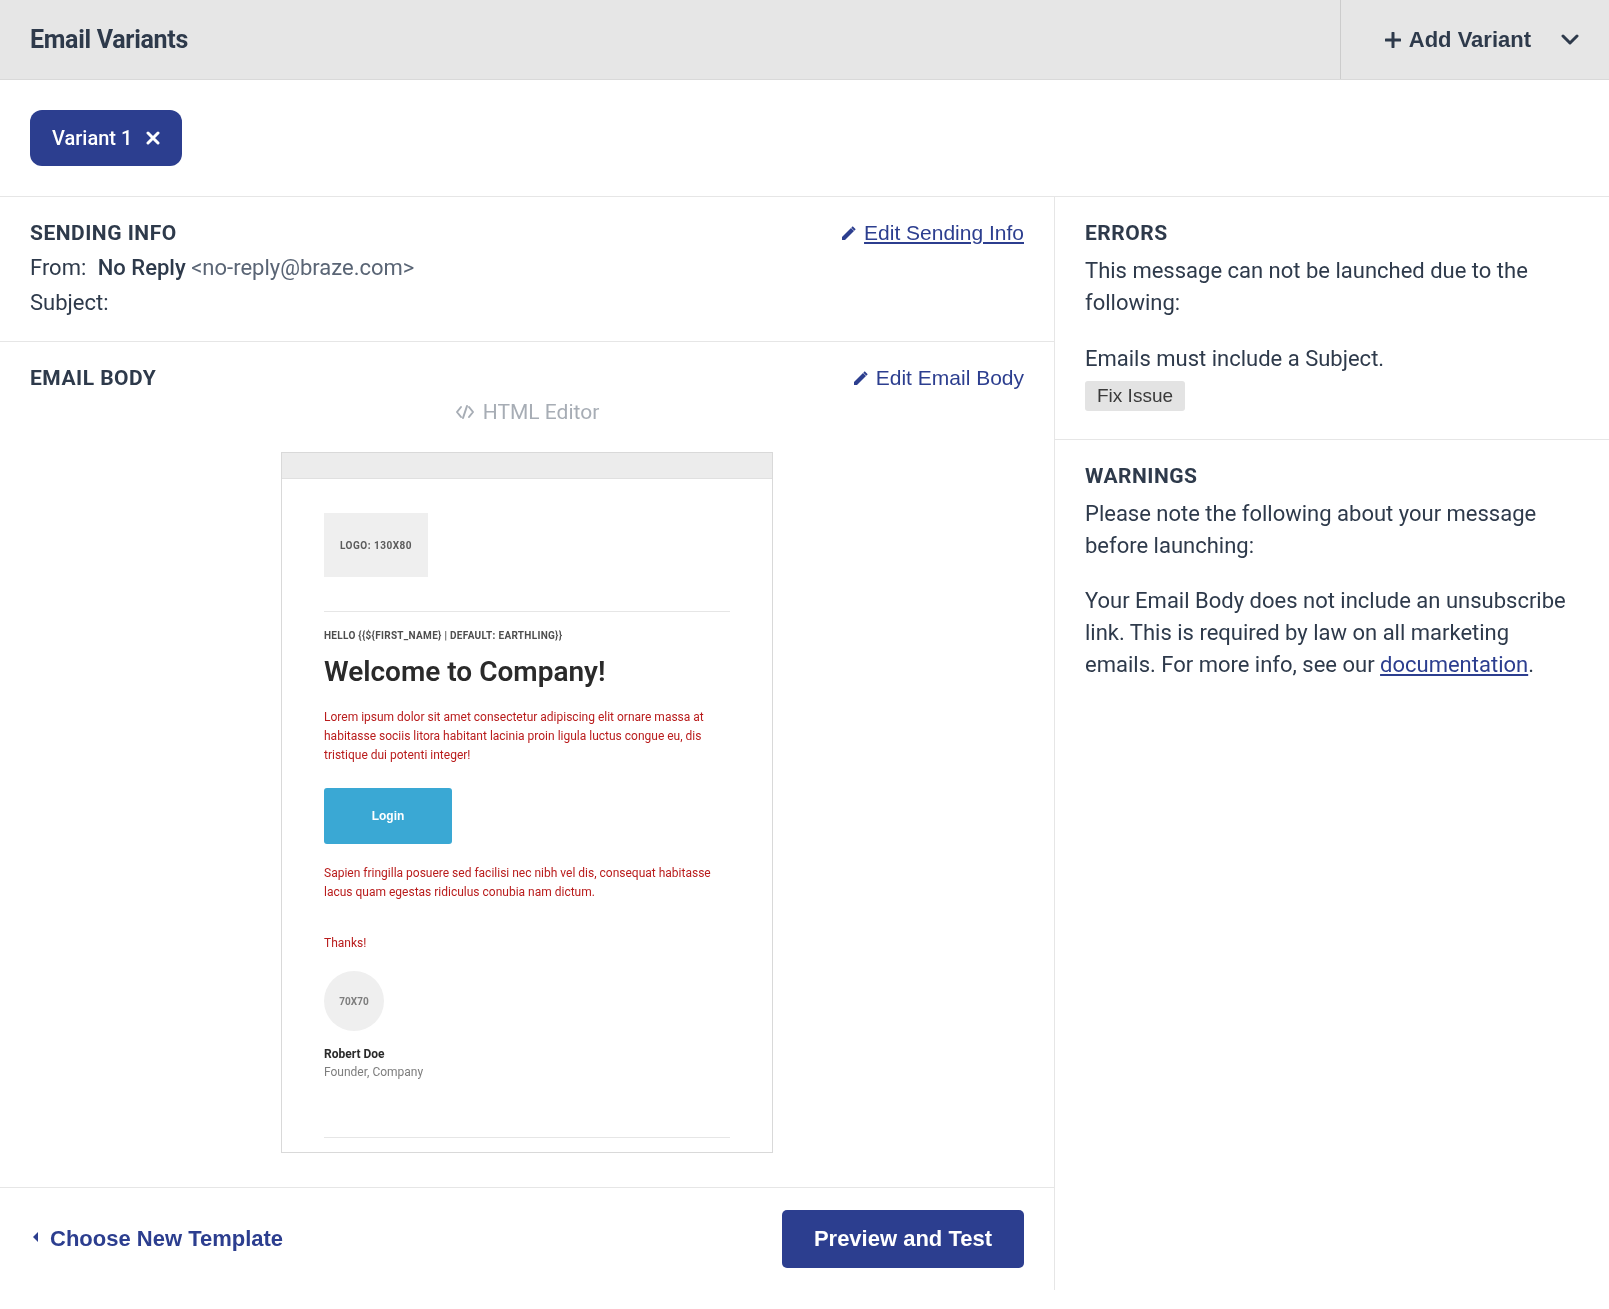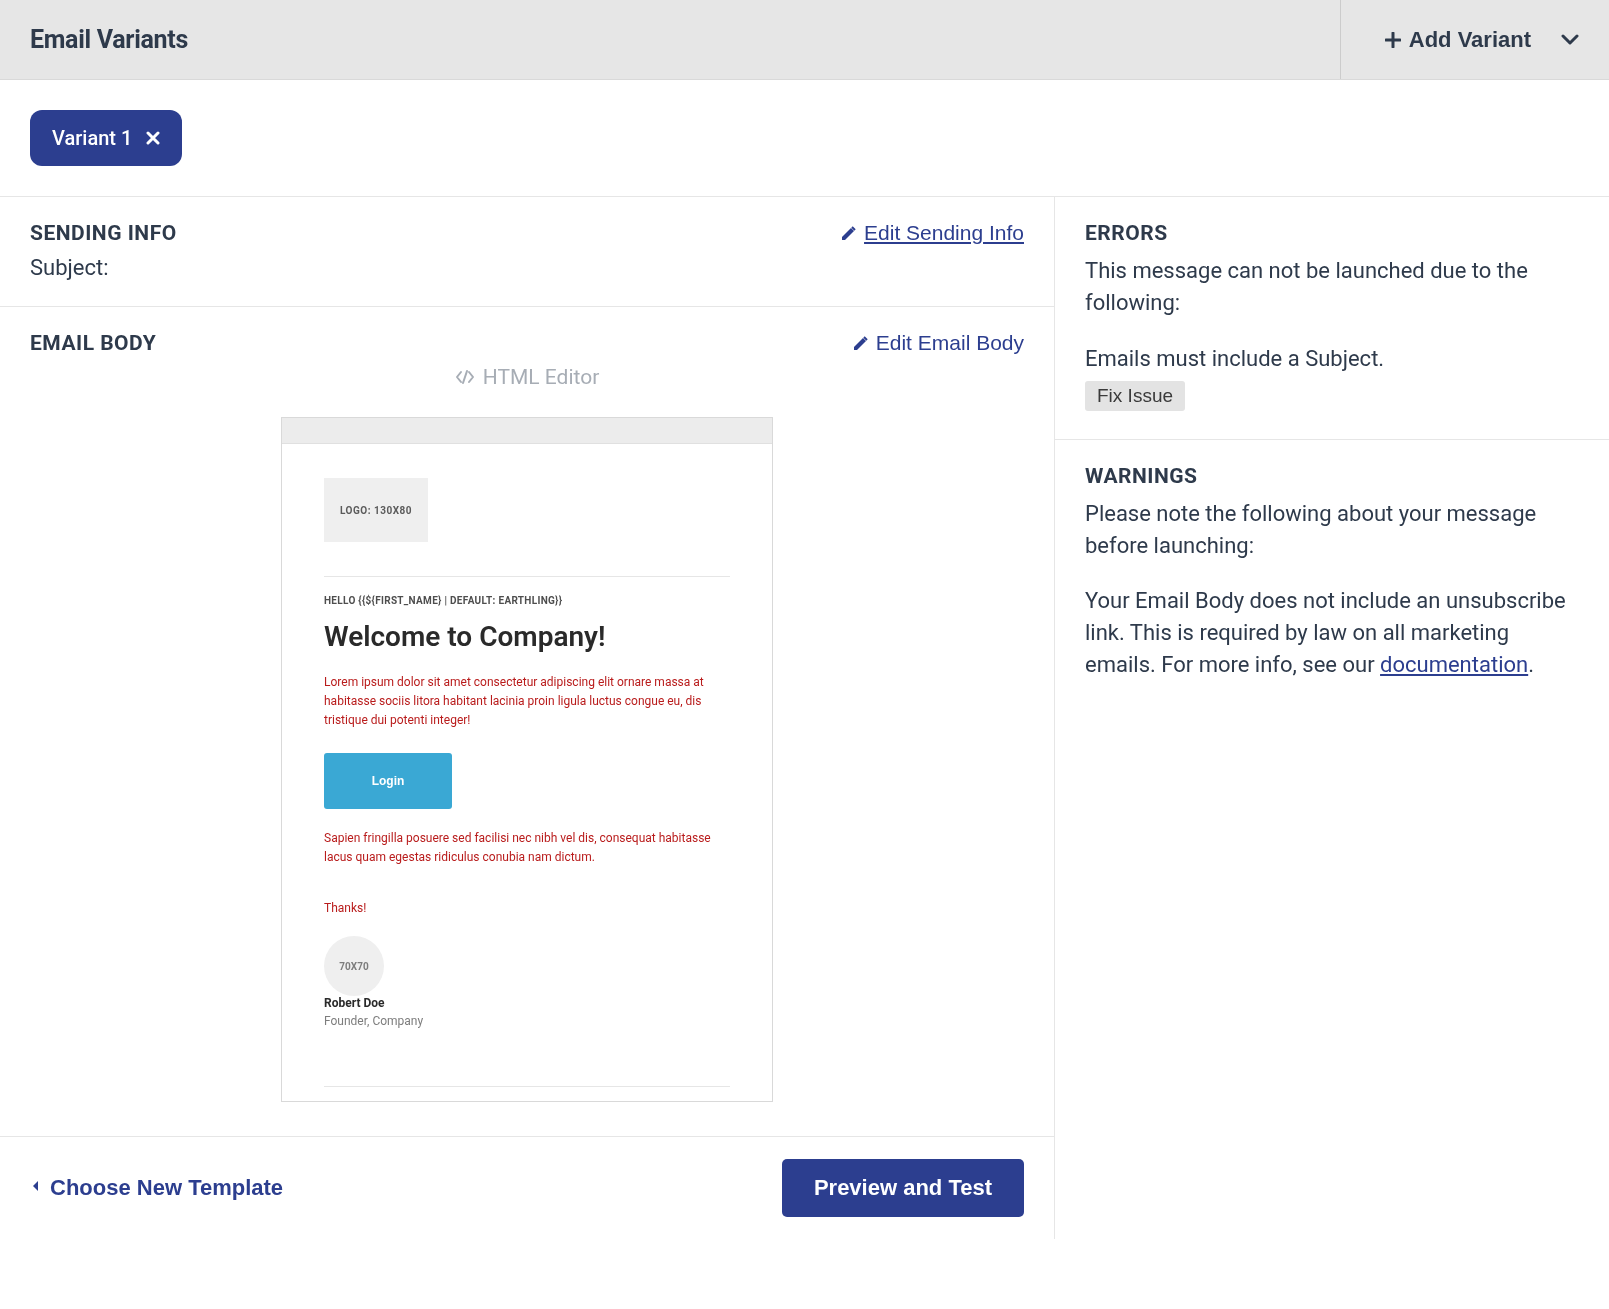--- a/index.html
+++ b/index.html
@@ -145,21 +145,21 @@
   .ep-btn {
     margin-top:22px;width:128px;height:56px;background:#3aa8d4;color:#fff;
     border:none;border-radius:3px;font-size:12px;font-weight:600;display:flex;
     align-items:center;justify-content:center;cursor:pointer;
   }
   .ep-avatar {
     width:60px;height:60px;border-radius:50%;background:#efefef;
     display:flex;align-items:center;justify-content:center;
     font-size:10px;font-weight:700;color:#7d7d7d;margin-top:18px;
   }
-  .ep-sig-name { font-size:12px;font-weight:700;color:#2a2a2a;}
+  .ep-sig-name { font-size:12px;font-weight:700;color:#2a2a2a;margin-top:16px;}
   .ep-sig-title { font-size:12px;color:#7d7d7d;margin-top:4px;}
   .ep-bottom-hr { border-top:1px solid #e6e6e6;margin:28px 42px 14px 42px;}
   
   .r-panel { padding:24px 30px 28px 30px; border-bottom:1px solid #e6e6e6;}
   .r-panel:last-child{border-bottom:none;}
   .r-title { font-size:21px;font-weight:700;letter-spacing:0.5px;color:#2e3a4b;margin-bottom:10px;}
   .r-text { font-size:22px;color:#2e3a4b;line-height:1.45;}
   .r-spacer { height:24px;}
   .fix-issue {
     display:inline-block;background:#e3e3e3;color:#3a3a3a;
@@ -227,20 +227,25 @@
           <span class="pencil-icon">
             <svg width="18" height="18" viewBox="0 0 18 18">
                 <path d="M2 13l9-9 3 3-9 9H2v-3z" fill="#2c3e8f"></path>
                 <path d="M12 3l3 3" stroke="#2c3e8f" stroke-width="2"></path>
               </svg>
           </span>
           <span> Edit Sending Info</span>
         </button>
       </div>
       <div class="sending-row">
+        <span class="label">From:</span>
+        <span class="fromname">No Reply</span>
+        <span class="fromaddr">&lt;no-reply@braze.com&gt;</span>
+      </div>
+      <div class="sending-row">
         <span class="label">Subject:</span>
       </div>
     </div>
 
     <div class="divider-h"></div>
 
     <div class="panel" style="padding-bottom:0">
       <div class="panel-header">
         <div class="panel-title">EMAIL BODY</div>
         <button class="edit-link nounderline">

